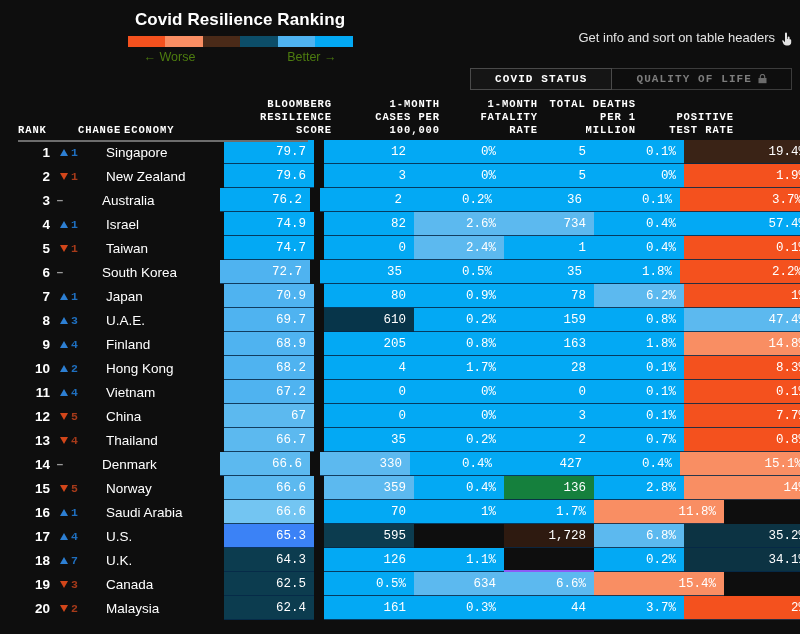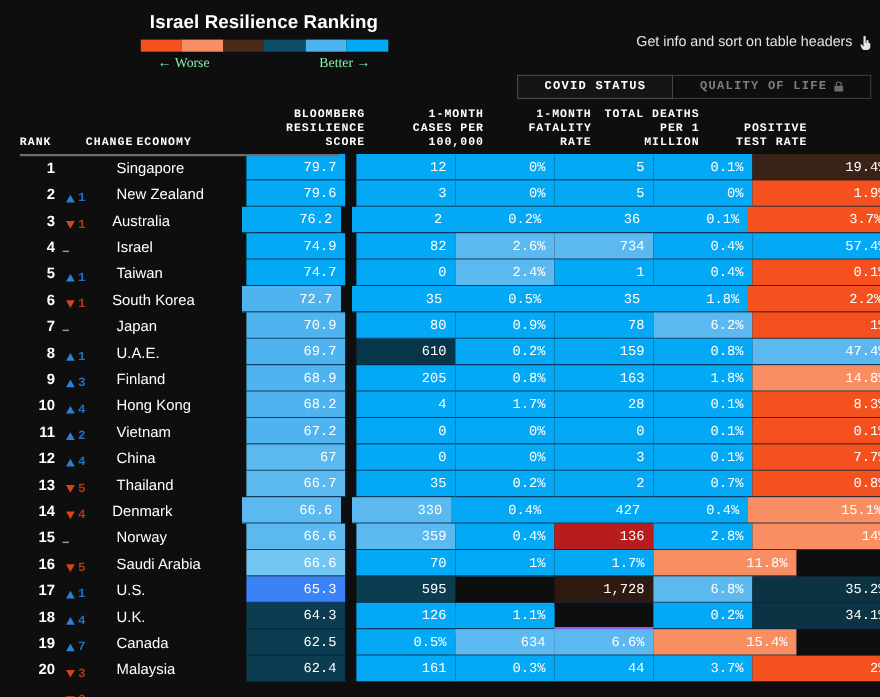--- a/index.html
+++ b/index.html
@@ -15,21 +15,21 @@
   .title{
     position:absolute;left:0;top:10px;width:480px;
     text-align:center;color:#ffffff;
     font-size:17px;font-weight:bold;letter-spacing:.1px;
   }
   .legend{position:absolute;left:120px;top:36px;width:240px;}
   .legend-bar{display:flex;height:11px;width:225px;margin:0 auto;}
   .legend-bar span{flex:1 1 0;display:block;}
   .legend-labels{
     position:relative;width:225px;margin:3px auto 0;height:16px;
-    color:#86efac;font-size:12.5px;font-family:Liberation Serif, serif;
+    color:#4d7c0f;font-size:12.5px;
   }
   .legend-labels .worse{position:absolute;left:16px;top:0;}
   .legend-labels .better{position:absolute;right:16px;top:0;}
 
   .info-line{
     position:absolute;right:8px;top:30px;
     color:#e4e4e4;font-size:13px;white-space:nowrap;
     display:flex;align-items:center;gap:6px;
   }
   .hand-ico{display:inline-block;width:11px;height:14px;position:relative;top:1px;}
@@ -56,21 +56,21 @@
     font-family:"Liberation Mono","DejaVu Sans Mono",monospace;
     color:#ffffff;font-size:10.5px;font-weight:bold;letter-spacing:.9px;
     line-height:13px;padding-bottom:3px;
   }
   .hrule{
     position:absolute;left:18px;top:140px;width:290px;height:2px;background:#6d6d6d;
   }
   .row{display:flex;height:24px;align-items:stretch;}
 
   .c-rank{width:50px;flex:0 0 50px;text-align:right;padding-right:4px;}
-  .c-chg{width:42px;flex:0 0 42px;text-align:left;padding-left:6px;margin-top:28px;}
+  .c-chg{width:42px;flex:0 0 42px;text-align:left;padding-left:6px;}
   .c-eco{width:118px;flex:0 0 118px;text-align:left;padding-left:4px;}
   .c-score{width:90px;flex:0 0 90px;}
   .c-gap{width:10px;flex:0 0 10px;}
   .c-cases{width:90px;flex:0 0 90px;}
   .c-fat{width:90px;flex:0 0 90px;}
   .c-deaths{width:90px;flex:0 0 90px;}
   .c-pos{width:90px;flex:0 0 90px;}
   .c-vac{width:130px;flex:0 0 130px;}
 
   .thead .c-rank,.thead .c-chg,.thead .c-eco{text-align:left;}
@@ -106,21 +106,21 @@
     font-size:12.5px;color:#ffffff;
     border-bottom:1px solid rgba(6,40,70,.85);
   }
   .gap{background:#0e0e0e;}
 </style>
 </head>
 <body>
 
 <div class="page">
 
-  <div class="title">Israel Resilience Ranking</div>
+  <div class="title">Covid Resilience Ranking</div>
 
   <div class="legend">
     <div class="legend-bar">
         <span style="background: rgb(244, 81, 30);"></span>
         <span style="background: rgb(249, 142, 99);"></span>
         <span style="background: rgb(74, 42, 24);"></span>
         <span style="background: rgb(12, 77, 104);"></span>
         <span style="background: rgb(79, 179, 240);"></span>
         <span style="background: rgb(3, 169, 244);"></span>
       </div>
@@ -406,21 +406,21 @@
           <div class="c-rank rank">15</div>
           <div class="c-chg chg down">
             <span class="tri down"></span>
             <span>5</span>
           </div>
           <div class="c-eco eco">Norway</div>
           <div class="c-score cell" style="background: rgb(92, 185, 239);">66.6</div>
           <div class="c-gap gap"></div>
           <div class="c-cases cell" style="background: rgb(92, 185, 239);">359</div>
           <div class="c-fat cell" style="background: rgb(3, 169, 244);">0.4%</div>
-          <div class="c-deaths cell" style="background: #b91c1c;">136</div>
+          <div class="c-deaths cell" style="background: #15803d;">136</div>
           <div class="c-pos cell" style="background: rgb(3, 169, 244);">2.8%</div>
           <div class="c-vac cell" style="background: rgb(249, 142, 99);">14%</div>
         </div>
         <div class="row">
           <div class="c-rank rank">16</div>
           <div class="c-chg chg up">
             <span class="tri up"></span>
             <span>1</span>
           </div>
           <div class="c-eco eco">Saudi Arabia</div>

